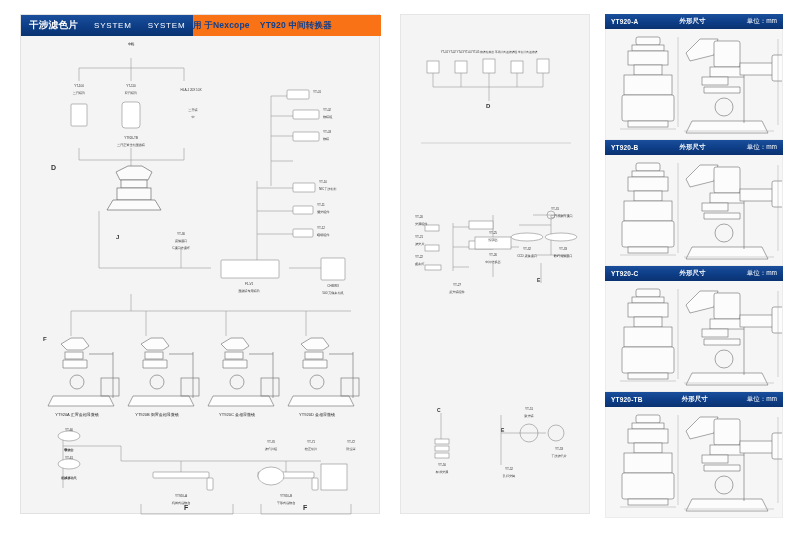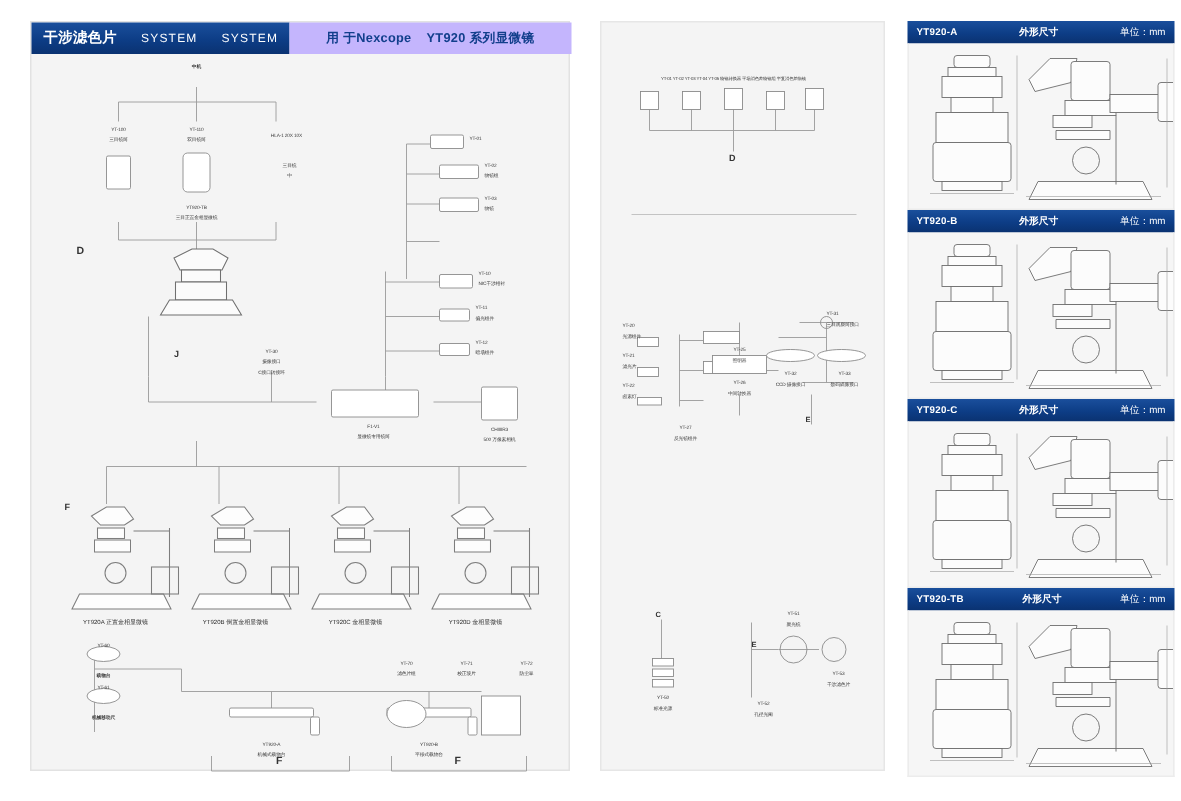--- a/index.html
+++ b/index.html
@@ -43,22 +43,22 @@
     font-size: 9px;
     letter-spacing: .3px;
     gap: 16px;
   }
   #left-header .cn { font-size: 9.5px; font-weight: bold; }
   #left-header .en { font-size: 8px; letter-spacing: .8px; }
   #left-header-strip {
     position: absolute;
     left: 172px; top: 0px;
     width: 188px; height: 21px;
-    background: #c4b5fd;
-    display: flex; align-items: center; justify-content: center;
+    background: #f97316;
+    display: flex; align-items: center; 
     gap: 10px;
   }
   #left-header-strip .sub {
     color: #123f8c;
     font-size: 8.5px;
     font-weight: bold;
     letter-spacing: .2px;
   }
 
   .diagram { position: absolute; left: 0; top: 21px; width: 360px; height: 479px; }
@@ -133,21 +133,21 @@
 
   <div id="left-panel">
 
     <div class="bluebar" id="left-header">
       <span class="cn">干涉滤色片</span>
       <span class="en">SYSTEM</span>
       <span class="en">SYSTEM</span>
     </div>
     <div id="left-header-strip">
       <span class="sub">用 于Nexcope</span>
-      <span class="sub">YT920 系列显微镜</span>
+      <span class="sub">YT920 中间转换器</span>
     </div>
 
     <div class="diagram">
 
       <svg width="360" height="479" style="position:absolute;left:0;top:0">
         <g stroke="#9a9a9a" stroke-width="0.6" fill="none">
 
           <line x1="110" y1="22" x2="110" y2="32"></line>
           <line x1="58" y1="32" x2="163" y2="32"></line>
           <line x1="58" y1="32" x2="58" y2="45"></line>

